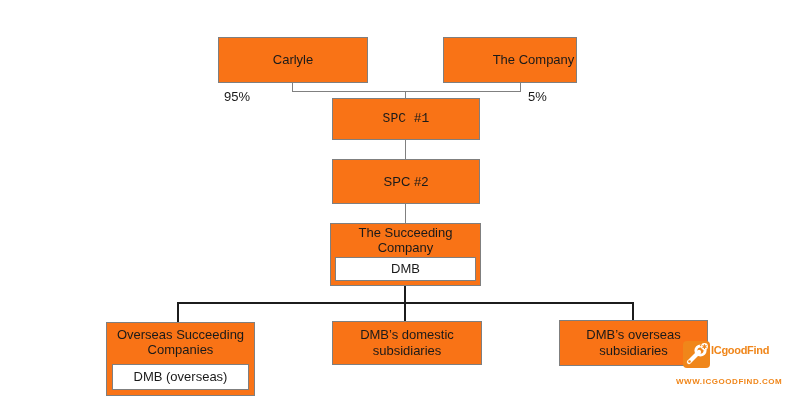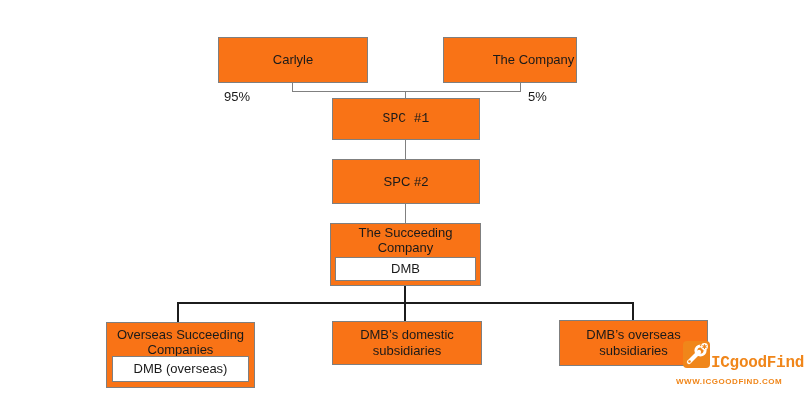--- a/index.html
+++ b/index.html
@@ -43,23 +43,23 @@
   .edge-gray { background: #808080; }
   .edge-black { background: #1c1c1c; }
   .pct {
     position: absolute;
     font-size: 13px;
     color: #1a1a1a;
   }
   .watermark { position: absolute; left: 675px; top: 339px; width: 132px; height: 44px; }
   .wm-icon { position: absolute; left: 8px; top: 2px; width: 27px; height: 27px; display: block; }
   .wm-brand {
-    position: absolute; left: 36px; top: 15px;
-    font-size: 16px; font-weight: bold; color: var(--accent, #F0861A);
-    letter-spacing: -0.3px; white-space: nowrap; font-family: Liberation Mono, monospace;
+    position: absolute; left: 36px; top: 5px;
+    font-size: 11px; font-weight: bold; color: var(--accent, #F0861A);
+    letter-spacing: -0.3px; white-space: nowrap;
   }
   .wm-url {
     position: absolute; left: 1px; top: 38px;
     font-size: 8px; font-weight: bold; color: var(--accent, #F0861A);
     letter-spacing: 0.55px; white-space: nowrap;
   }
 </style>
 </head>
 <body>
 
@@ -96,21 +96,21 @@
     <span>SPC #2</span>
   </div>
 
   <div class="node with-sub" style="left:330px; top:223px; width:151px; height:63px;">
     <span style="max-width:120px;">The Succeeding Company</span>
     <div class="subbox" style="left:4px; right:4px; bottom:4px; height:24px;">
       <span>DMB</span>
     </div>
   </div>
 
-  <div class="node with-sub" style="left:106px; top:322px; width:149px; height:66px; padding-top:4px;">
+  <div class="node with-sub" style="left:106px; top:322px; width:149px; height:74px; padding-top:4px;">
     <span style="max-width:135px;">Overseas Succeeding Companies</span>
     <div class="subbox" style="left:5px; right:5px; bottom:5px; height:26px;">
       <span>DMB (overseas)</span>
     </div>
   </div>
 
   <div class="node" style="left:332px; top:321px; width:150px; height:44px;">
     <span style="max-width:110px;text-align:center;">DMB’s domestic subsidiaries</span>
   </div>
 

